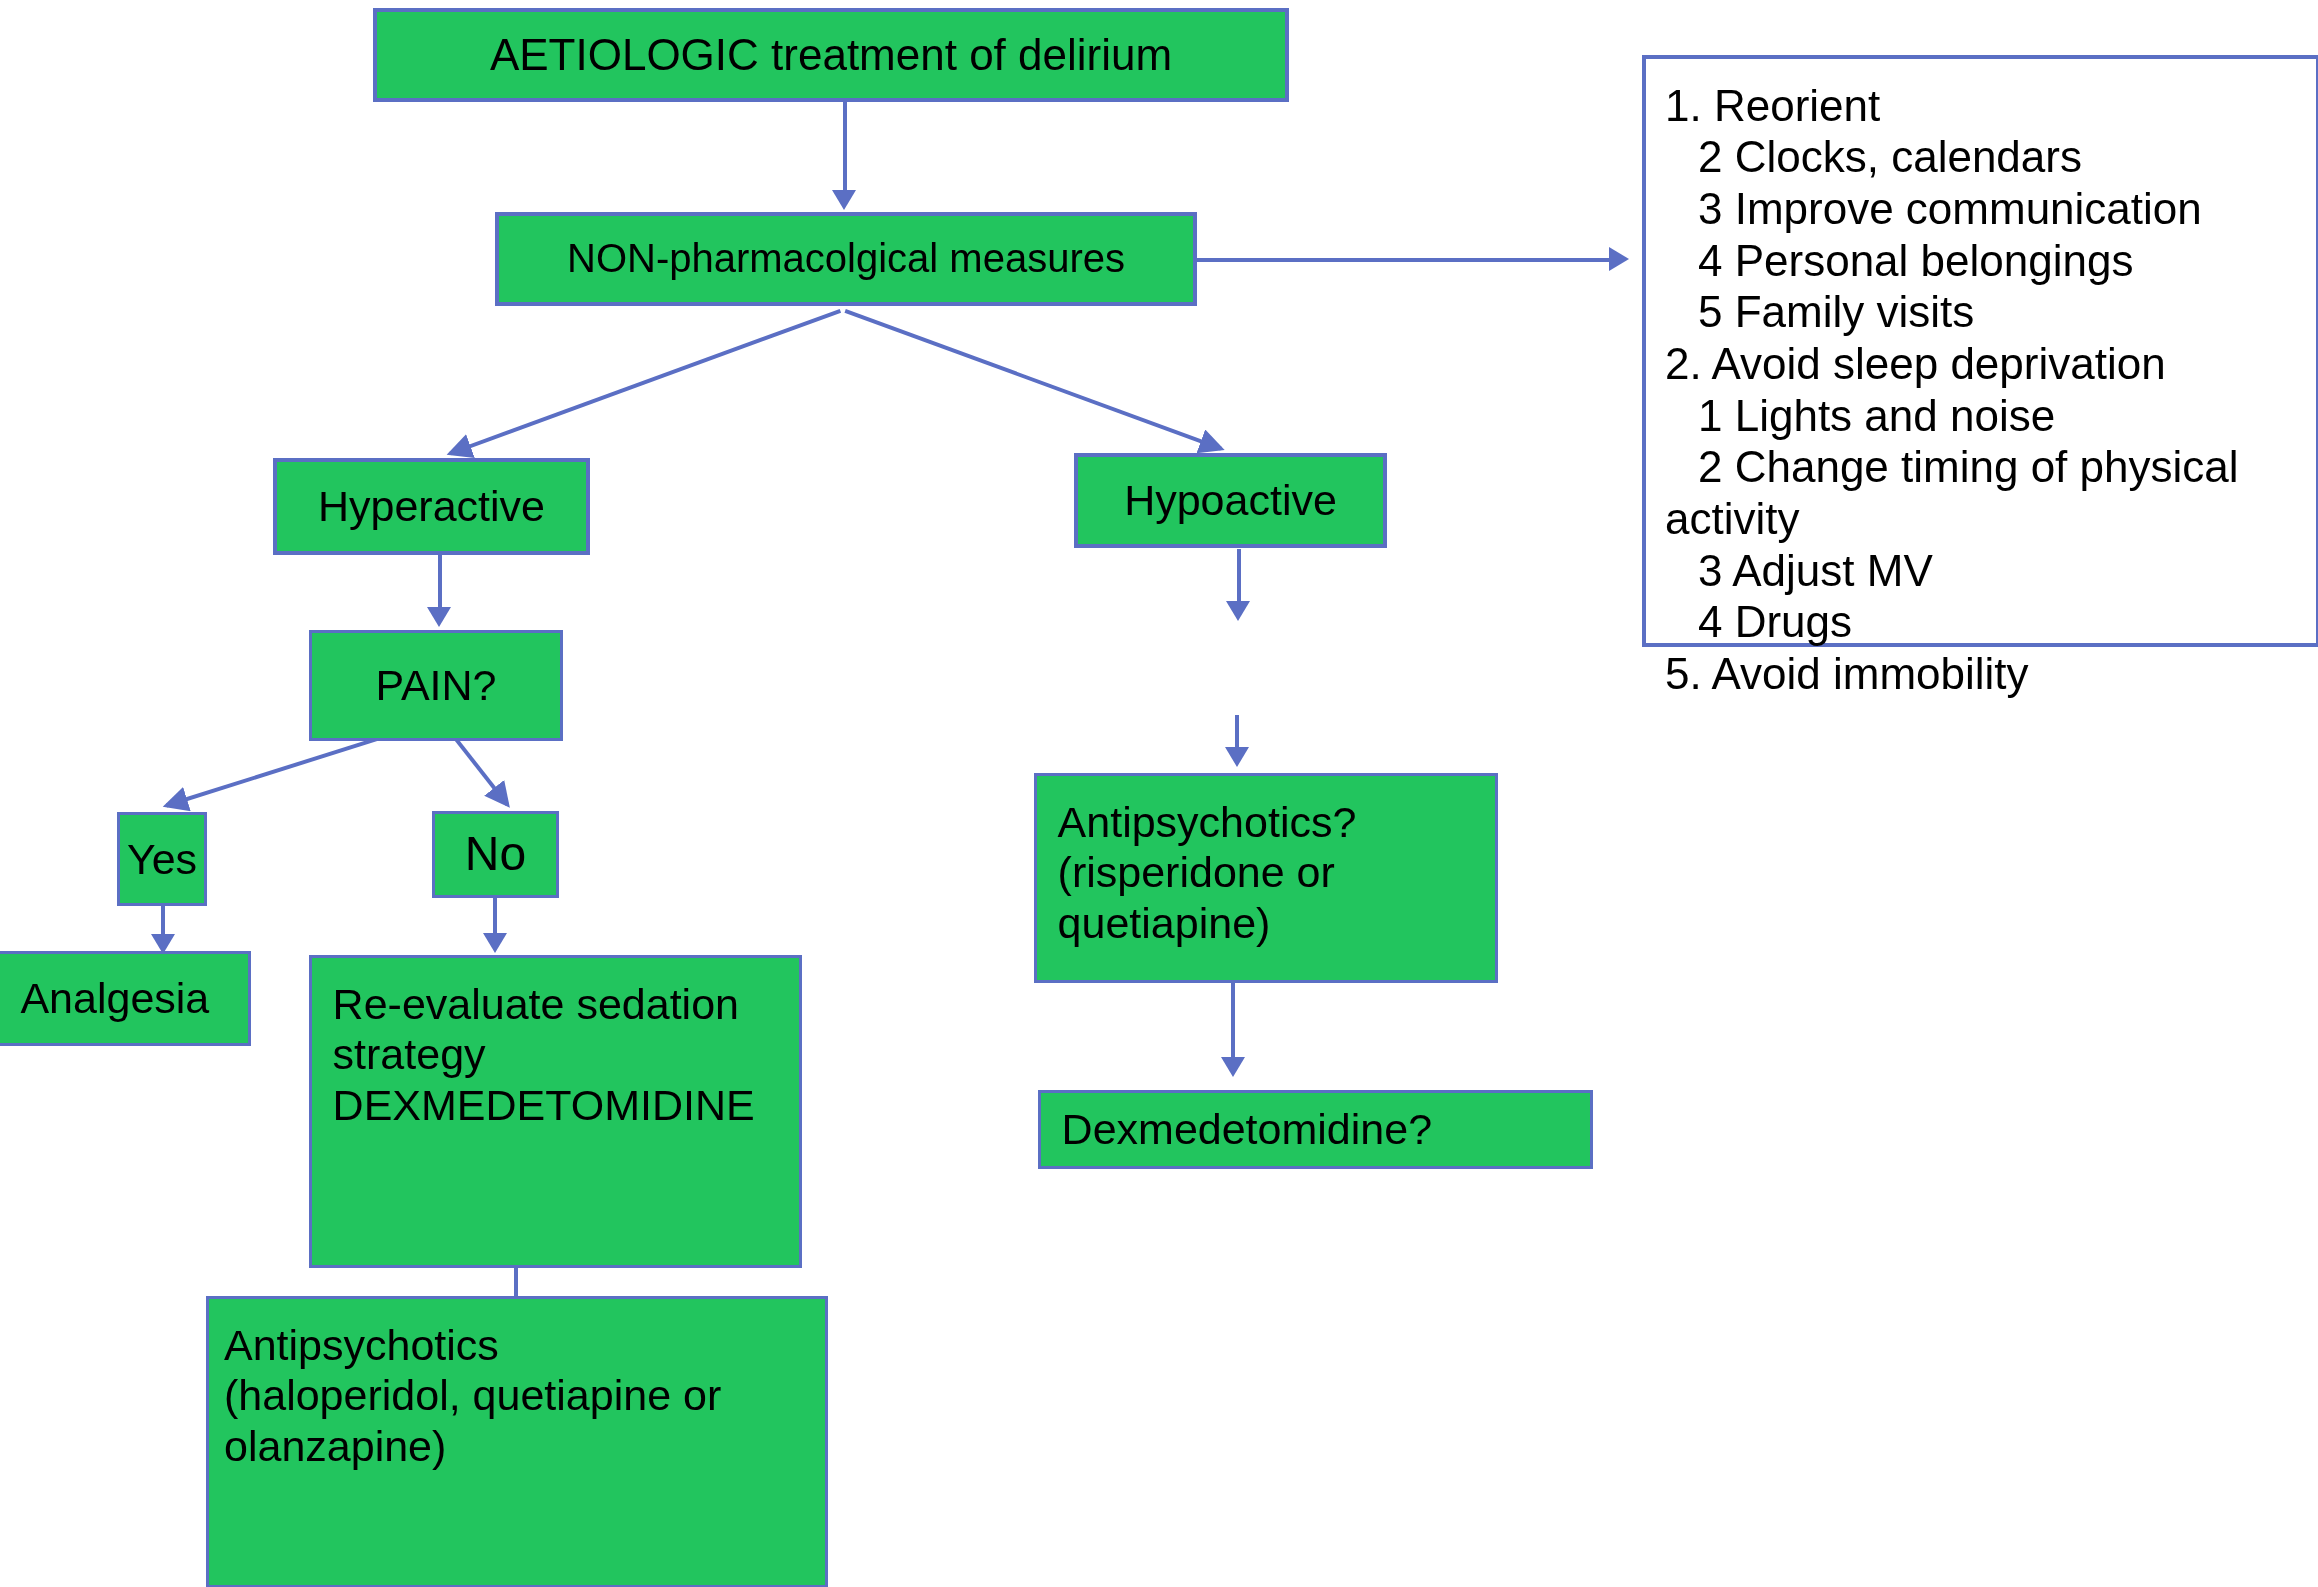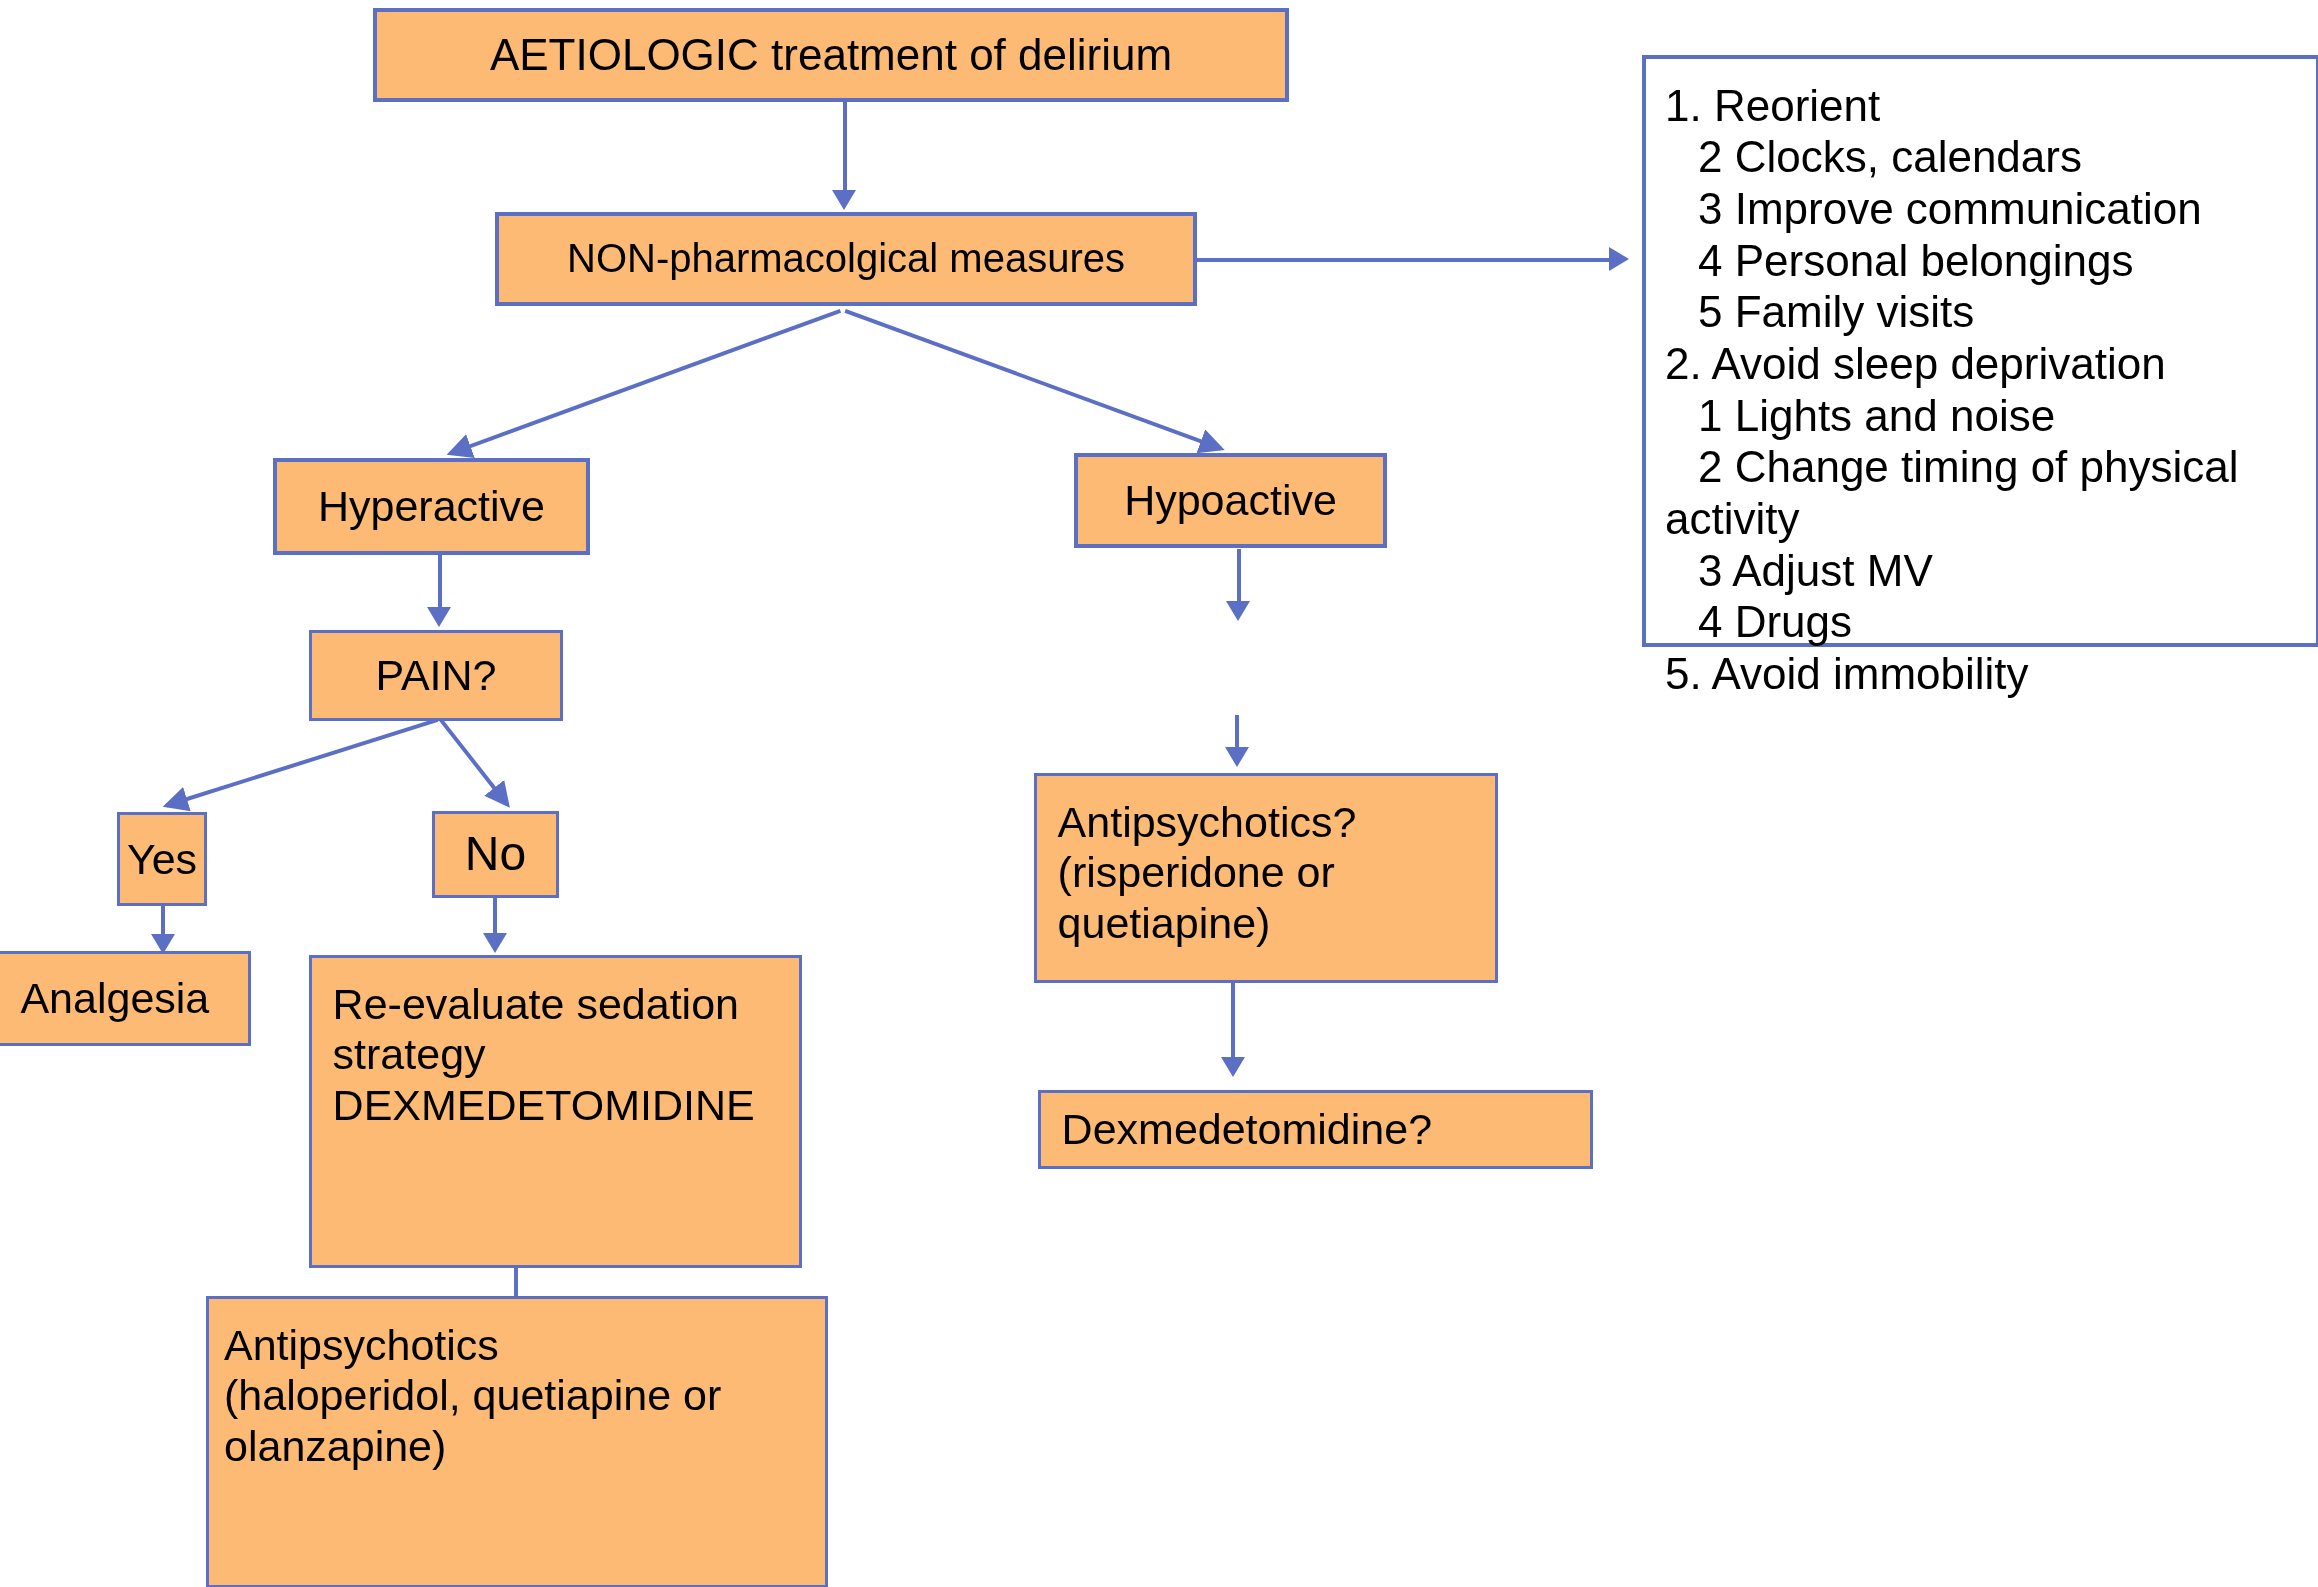--- a/index.html
+++ b/index.html
@@ -17,21 +17,21 @@
     width: 2319px;
     height: 1588px;
     background: #ffffff;
     overflow: hidden;
   }
 
   
   .node {
     position: absolute;
     box-sizing: border-box;
-    background: #fdba74;
+    background: #22c55e;
     border: 3.2px solid #5B6FC4;
     display: flex;
     align-items: flex-start;
     justify-content: flex-start;
   }
   .node .txt {
     display: block;
     width: 100%;
     white-space: pre-line;
     color: #000000;
@@ -140,21 +140,21 @@
   <div class="conn vline" style="left:438px; top:555px; height:55px;"></div>
   <div class="arrow-down" style="left:427px; top:607px;"></div>
 
   <div class="node thick center-both" style="left:1074px; top:453px; width:313px; height:95px;">
     <span class="txt" style="text-align:center; font-size:43px;">Hypoactive</span>
   </div>
 
   <div class="conn vline" style="left:1237px; top:549px; height:55px;"></div>
   <div class="arrow-down" style="left:1226px; top:601px;"></div>
 
-  <div class="node center-both" style="left:309px; top:630px; width:254px; height:91px;">
+  <div class="node center-both" style="left:309px; top:630px; width:254px; height:111px;">
     <span class="txt" style="text-align:center; font-size:43px;">PAIN?</span>
   </div>
 
 
   <div class="conn vline" style="left:1235px; top:715px; height:33px;"></div>
   <div class="arrow-down" style="left:1225px; top:747px;"></div>
 
   <div class="node center-both" style="left:117px; top:812px; width:90px; height:94px;">
     <span class="txt" style="text-align:center; font-size:43px;">Yes</span>
   </div>

